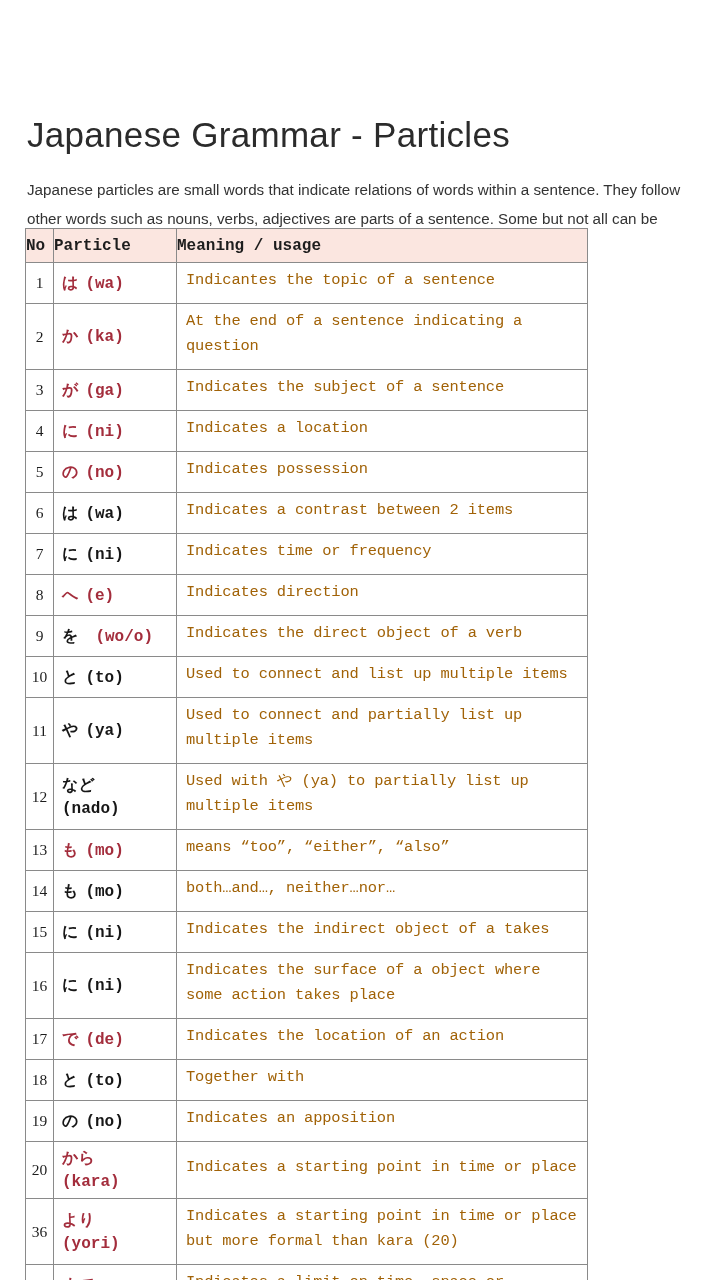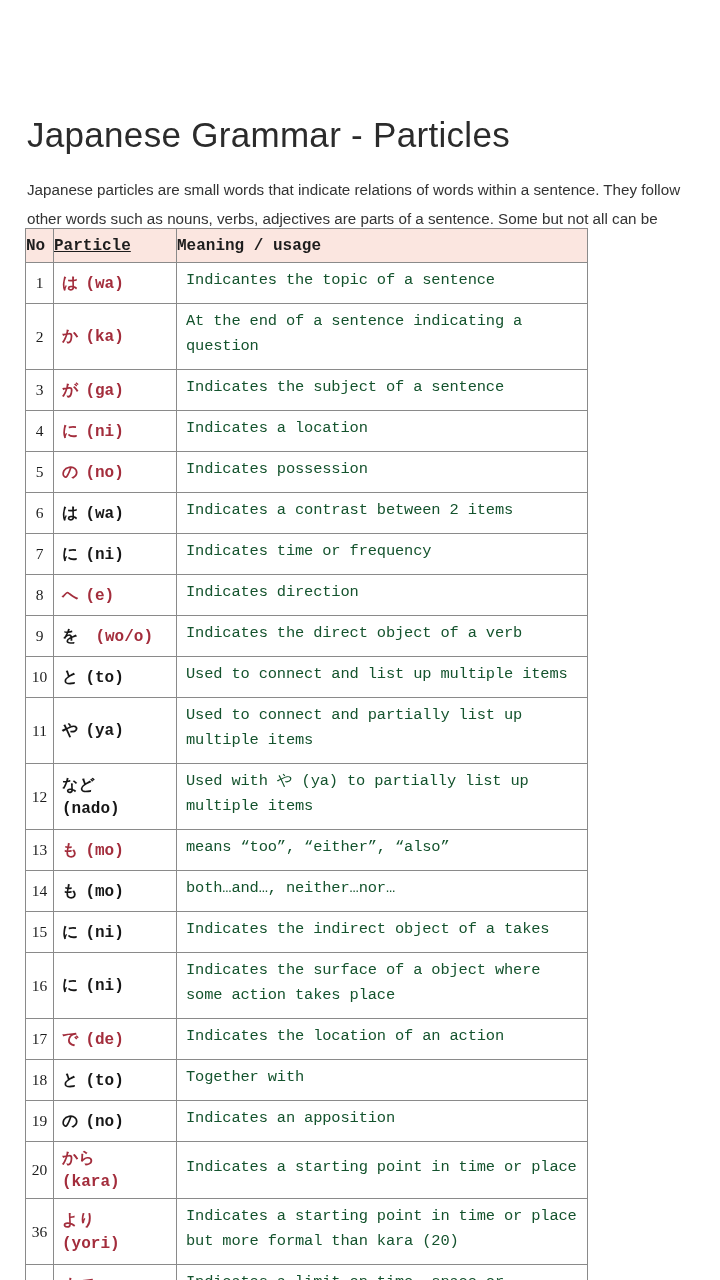--- a/index.html
+++ b/index.html
@@ -73,21 +73,21 @@
   .ptable thead th {
     background: #fbe6e0;
     height: 33px;
     font-family: "Liberation Mono", monospace;
     font-size: 16px;
     font-weight: bold;
     color: #1d1d1d;
     text-align: left;
   }
   .th-no   { padding-left: 4px; }
-  .th-part { padding-left: 7px; text-decoration: underline; }
+  .th-part { padding-left: 7px; }
   .th-mean { padding-left: 9px; margin-left: 36px; }
 
   .ptable td.no {
     text-align: center;
     font-size: 15.5px;
     color: #1d1d1d;
     font-family: "Liberation Serif", serif;
   }
 
   .ptable td.particle {
@@ -97,21 +97,21 @@
     line-height: 24px;
     font-family: "DejaVu Sans", sans-serif;
   }
   .particle .kana { font-family: "DejaVu Sans", sans-serif; }
   .particle .roma { font-family: "Liberation Mono", monospace; font-weight: bold; }
 
   .ptable td.meaning {
     padding: 5px 5px 10px 9px;
     font-size: 15.4px;
     line-height: 25px;
-    color: #14532d;
+    color: #a16207;
     font-family: "Liberation Mono", monospace;
     letter-spacing: -0.15px;
   }
 
   .red   { color: #a32d3c; }
   .black { color: #161616; }
 
   .gap-a { display: inline-block; width: 7px; }
   .gap-b { display: inline-block; width: 17px; }
 

